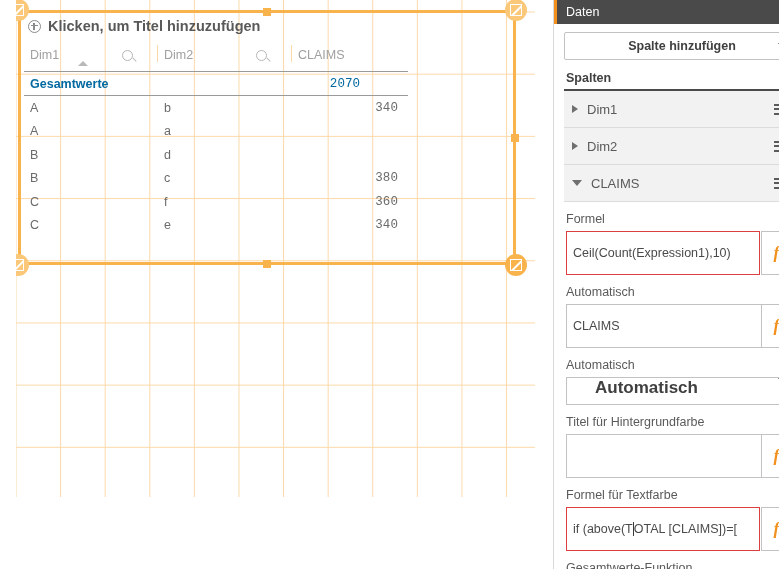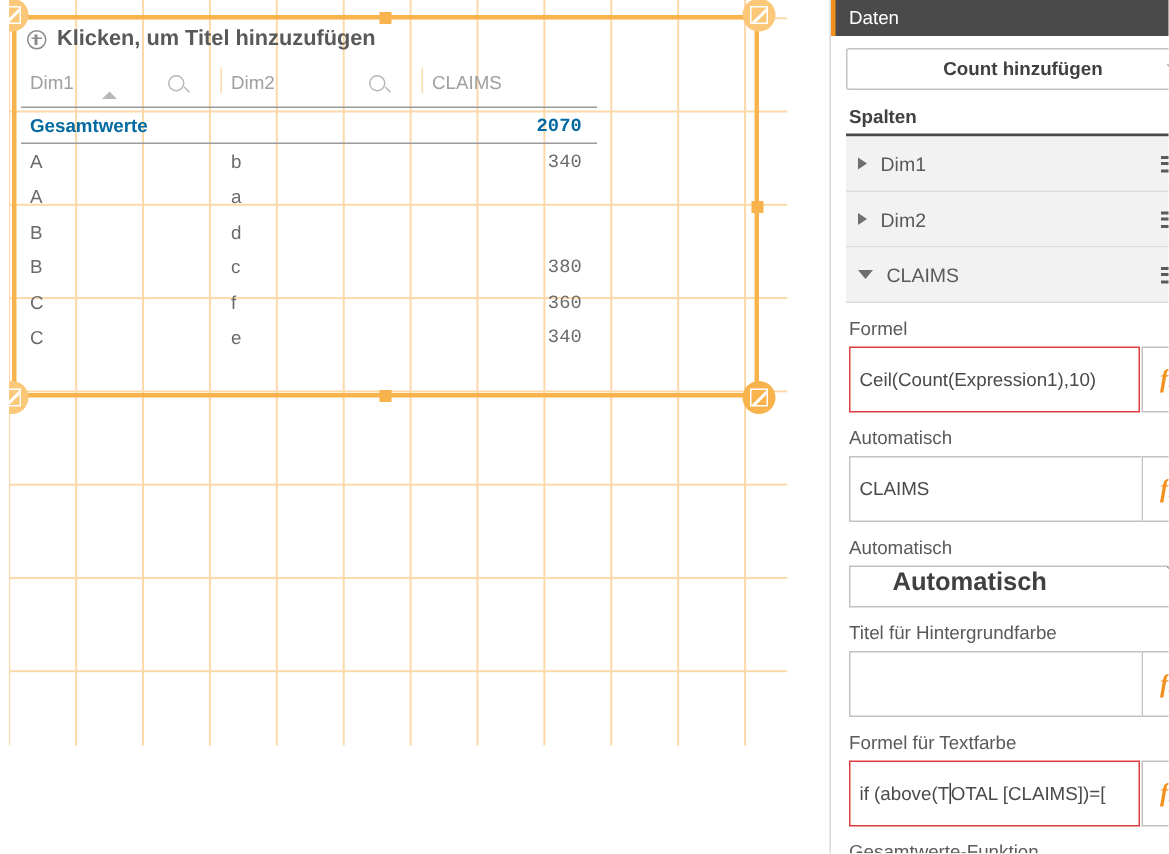--- a/index.html
+++ b/index.html
@@ -17,21 +17,21 @@
   #root {
     position: relative;
     width: 779px;
     height: 569px;
     overflow: hidden;
   }
 
   
   .sheet-canvas {
     position: absolute;
-    left: 6px; top: 0;
+    left: 16px; top: 0;
     width: 519px;
     height: 497px;
     background: #ffffff;
     overflow: hidden;
   }
   .grid-layer {
     position: absolute;
     left: 0; top: 0;
     width: 519px;
     height: 569px;
@@ -169,21 +169,21 @@
     display: flex;
     height: 23.5px;
     align-items: center;
     font-size: 12.5px;
     color: #6b6b6b;
   }
   .c-dim1 { width: 134px; padding-left: 6px; box-sizing: border-box; }
   .c-dim2 { width: 134px; padding-left: 6px; box-sizing: border-box; }
   .c-val  { width: 116px; text-align: right; padding-right: 10px; box-sizing: border-box;
             font-family: "Liberation Mono", monospace; font-size: 12.5px; letter-spacing: .1px; }
-  .total-row .c-val { font-family: "Liberation Mono", monospace; font-weight: bold; }
+  .total-row .c-val { font-family: "Liberation Mono", monospace; font-weight: normal; text-align: center; }
   .c-val.blank { color: #ffffff; }
 
   
   .sel-frame {
     position: absolute;
     left: 2px; top: 10px;
     width: 498px; height: 255px;
     pointer-events: none;
   }
   .sel-line {
@@ -539,21 +539,21 @@
 
     <div class="panel-header">
       <span class="accent-bar"></span>
       <span>Daten</span>
     </div>
 
     <div class="panel-scroll">
       <div class="panel-inner">
 
         <div class="btn-add">
-          <span>Count hinzufügen</span>
+          <span>Spalte hinzufügen</span>
           <span class="caret"></span>
         </div>
 
         <div class="section-label">Spalten</div>
         <div class="section-rule"></div>
 
         <div class="col-item">
           <span class="tri collapsed"></span>
           <span class="col-name">Dim1</span>
           <span class="burger">

